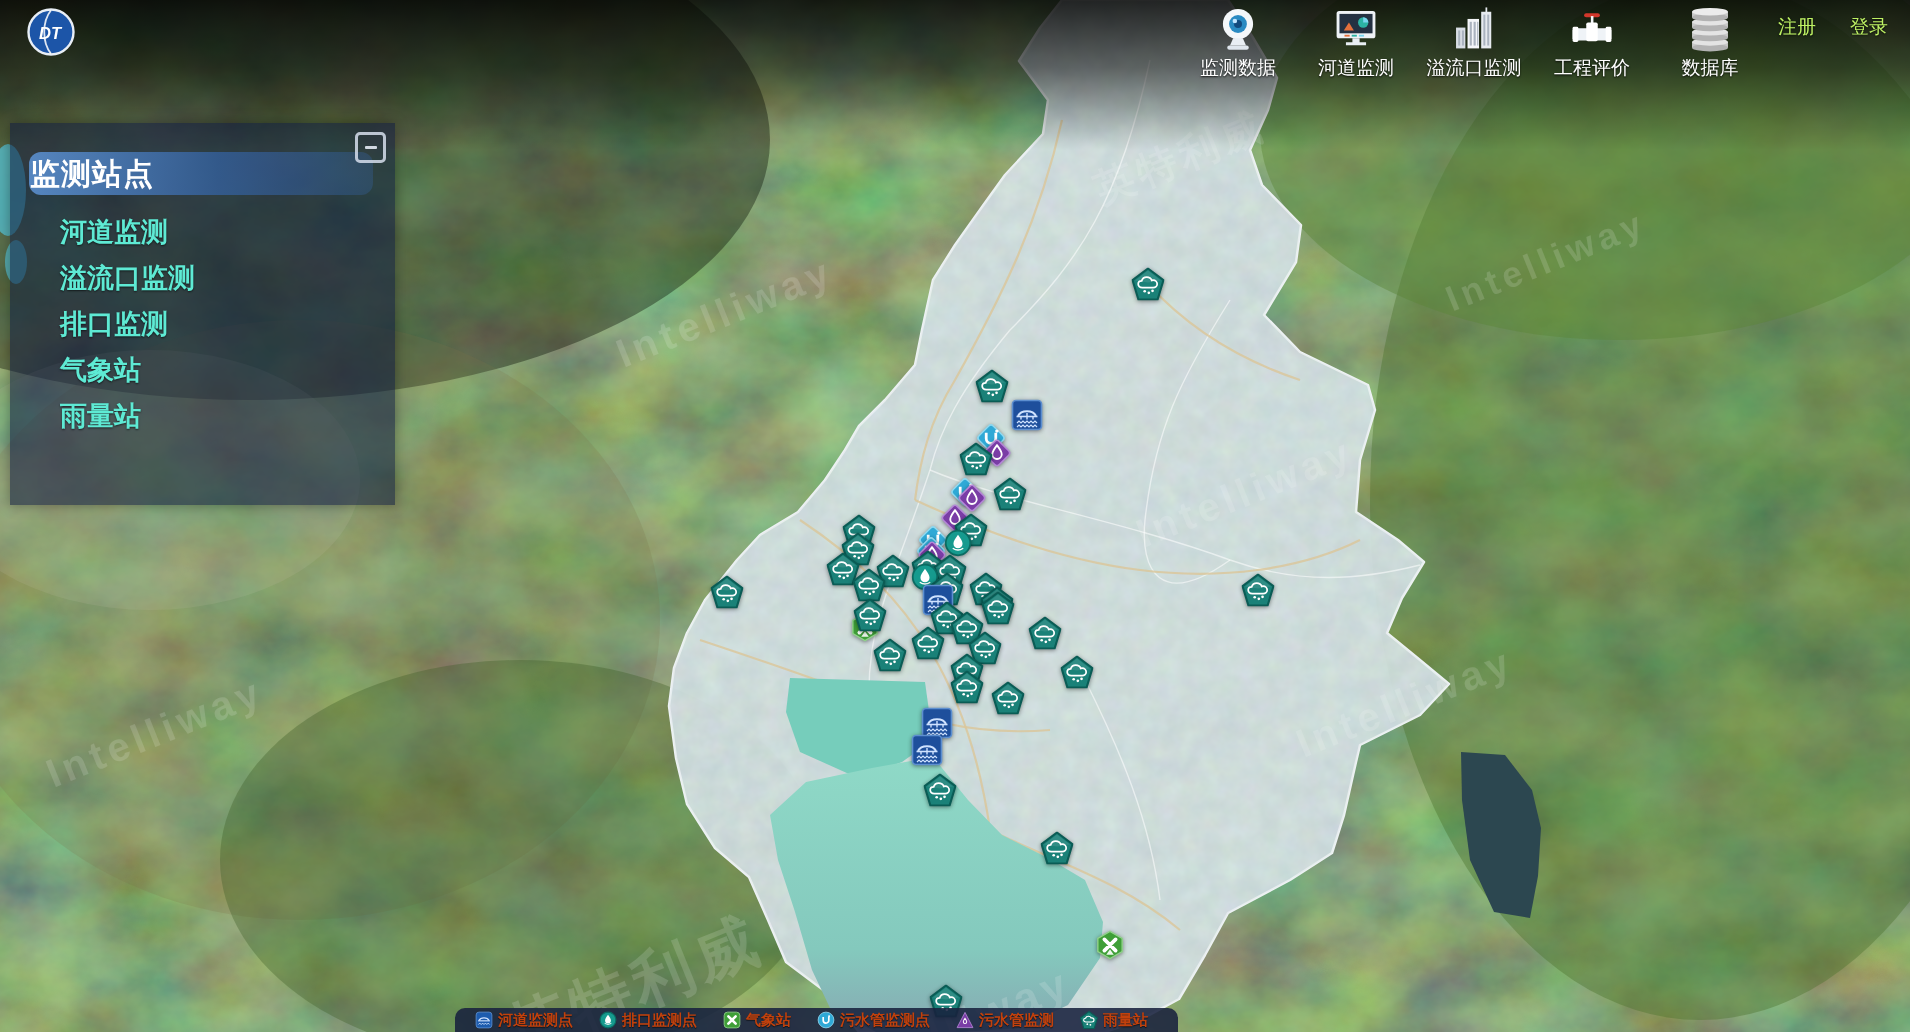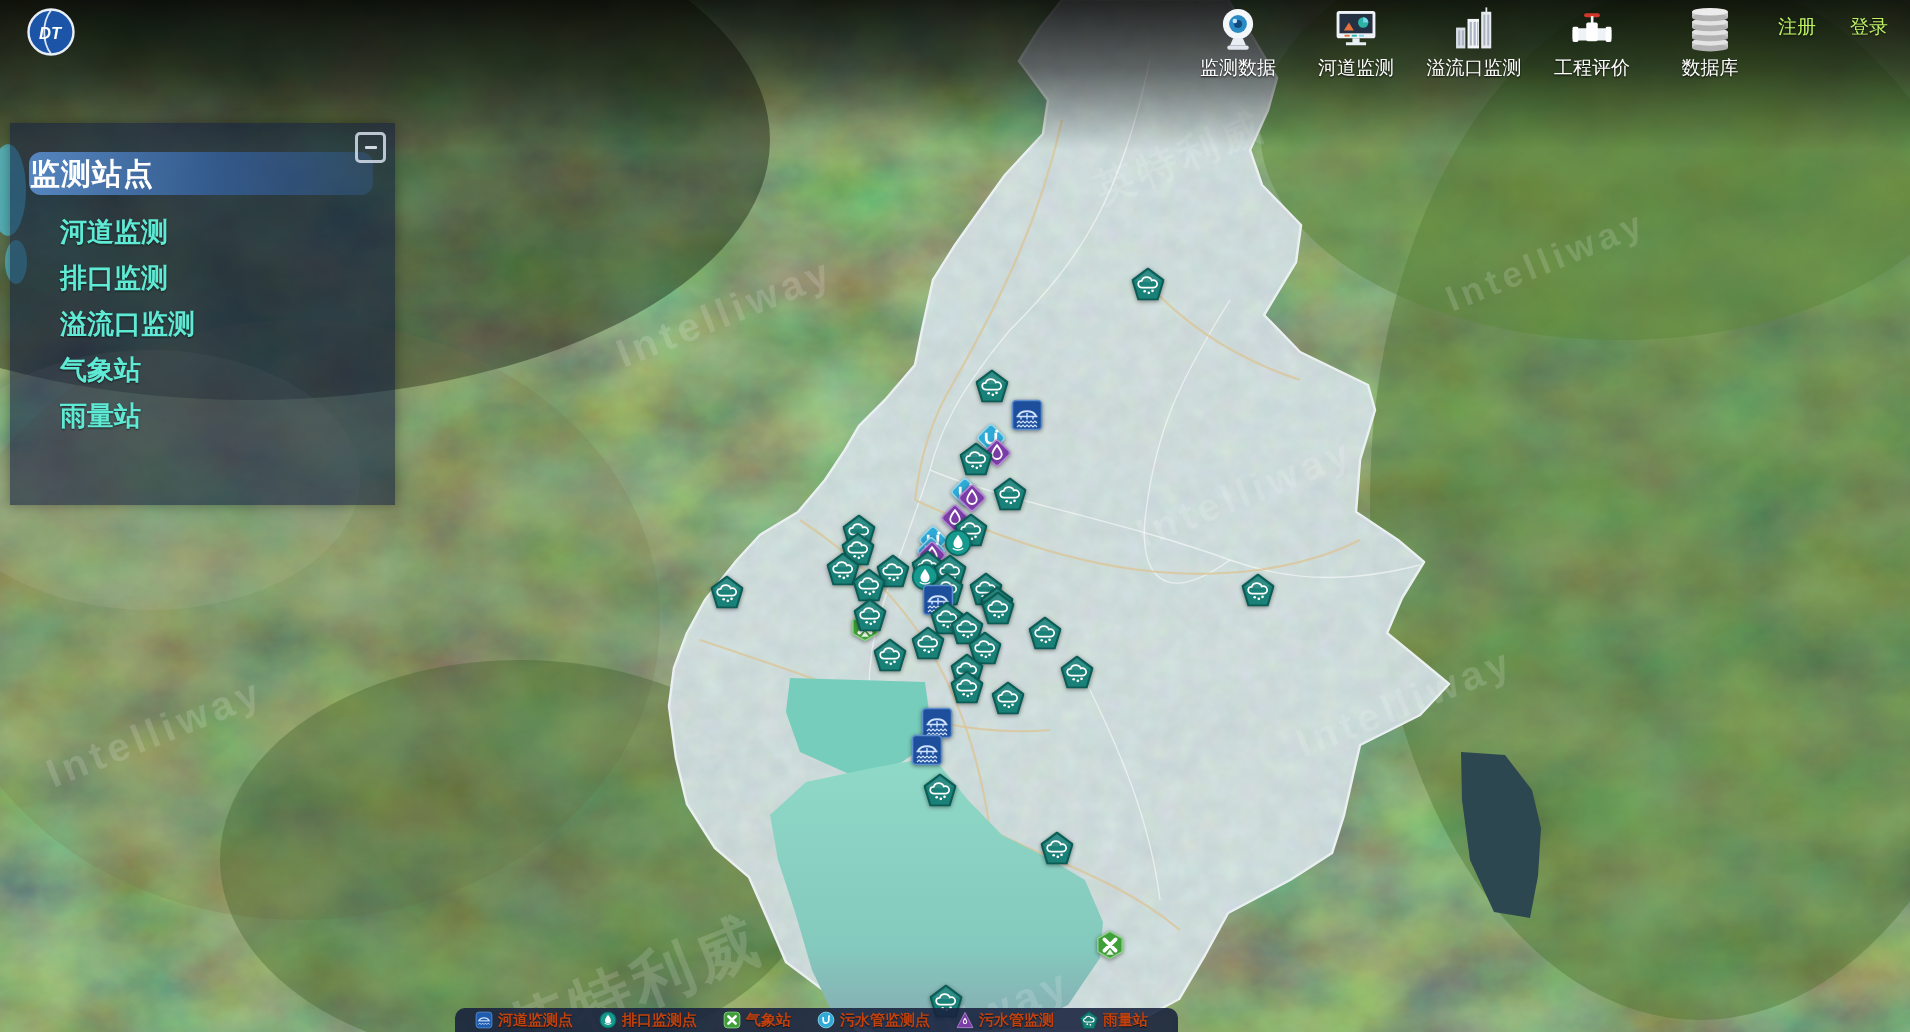--- a/index.html
+++ b/index.html
@@ -668,22 +668,22 @@
     <a href="#">登录</a>
   </div>
 
   <div class="panel">
     <div class="panel-min">
       <i></i>
     </div>
     <div class="panel-title">监测站点</div>
     <ul class="panel-menu" id="panel-menu">
         <li>河道监测</li>
+        <li>溢流口监测</li>
         <li>排口监测</li>
-        <li>溢流口监测</li>
         <li>气象站</li>
         <li>雨量站</li>
       </ul>
   </div>
 
   <div class="legend" id="legend">
       <div class="lg-item">
         <span>
           <svg width="18" height="18" viewBox="0 0 32 32">
             <rect x="2" y="2" width="28" height="28" rx="5" fill="#1d5cae" stroke="#5d8fd0" stroke-width="1.5"></rect>

